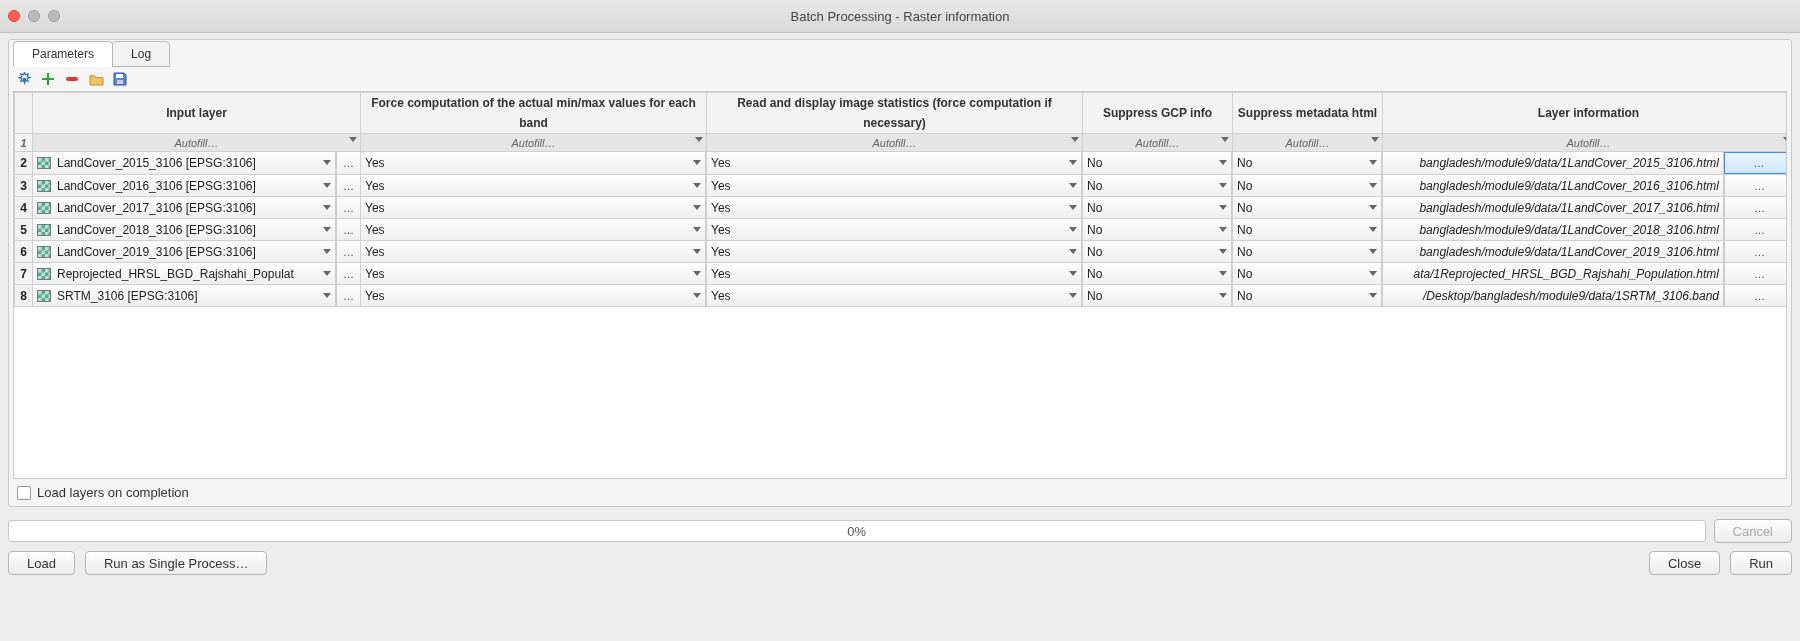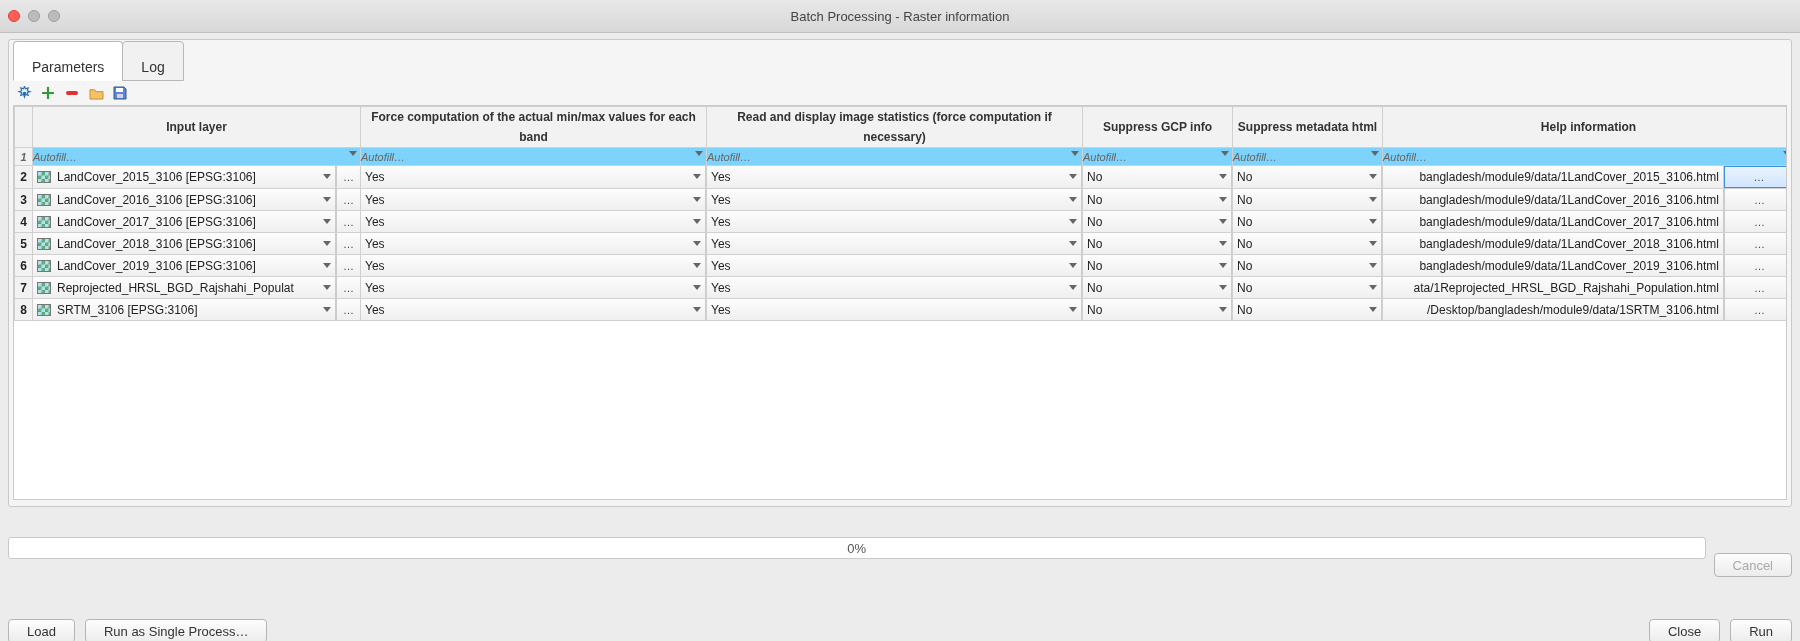--- a/index.html
+++ b/index.html
@@ -32,61 +32,61 @@
     background:#f5f5f5;
     border:1px solid #c9c9c9;
     border-radius:3px;
     padding:4px 4px 6px 4px;
     height: 468px;
     display:flex;
     flex-direction:column;
   }
   .tabs { display:flex; gap:0; margin-bottom:4px; margin-top:-4px;}
   .tab {
-    padding:17px 18px 5px 18px;
+    padding:5px 18px 5px 18px;
     background:#f1f1f1;
     border:1px solid #b8b8b8;
     border-top-left-radius:4px;
     border-top-right-radius:4px;
     margin-right:-1px;
-    font-size:14px;
+    font-size:12px;
     color:#333;
     position:relative;
     top:1px;
   }
   .tab.active { background:#fff; border-bottom:1px solid #fff; }
   .toolbar { display:flex; gap:6px; padding:1px 0 4px 2px; }
   .tbtn { width:18px; height:16px; display:flex; align-items:center; justify-content:center; }
   .table-wrap { flex:1; overflow:hidden; background:#fff; border:1px solid #c9c9c9; }
   table { border-collapse:collapse; width:100%; table-layout:fixed; }
   th, td { border:1px solid #d0d0d0; font-size:12px; height:22px; line-height:20px; }
   th { background:#f2f2f2; font-weight:600; color:#333; text-align:center; }
   .col-num { width:18px; }
   .col-input { width:328px; }
   .col-force { width:346px; }
   .col-read { width:376px; }
   .col-gcp { width:150px; }
   .col-meta { width:150px; }
   .col-layer { width:412px; }
-  .autofill-row td { background:#7dd3fc; font-style:italic; color:#666; height:18px; line-height:16px; font-size:11px; position:relative;}
+  .autofill-row td { background:#e5e5e5; font-style:italic; color:#666; text-align:center; height:18px; line-height:16px; font-size:11px; position:relative;}
   .autofill-row td .dd-arrow { position:absolute; right:3px; top:3px;}
   td.num { text-align:center; background:#f2f2f2; font-weight:600; }
   .cell-combo { display:flex; height:100%; }
   .combo-main {
     flex:1;
     display:flex;
     align-items:center;
     padding:0 4px;
     background:linear-gradient(#fdfdfd,#efefef);
     border-right:1px solid #ccc;
     position:relative;
     overflow:hidden;
     white-space:nowrap;
   }
-  .combo-main.layer { direction:rtl; text-align:center; }
+  .combo-main.layer { direction:rtl; text-align:center;font-style:italic; }
   .combo-main.layer span { direction:ltr; unicode-bidi:plaintext; }
   .mini-btn {
     width:24px;
     display:flex;
     align-items:center;
     justify-content:center;
     background:linear-gradient(#fdfdfd,#efefef);
     border-left:1px solid #ccc;
     font-size:11px;
     color:#444;
@@ -102,21 +102,21 @@
   .checkbox-row { padding:6px 4px 0 4px; display:flex; align-items:center; gap:6px; font-size:13px; color:#333;}
   .checkbox { width:14px; height:14px; border:1px solid #999; background:#fff; border-radius:2px;}
   .progress-row { margin:12px 8px 0 8px; display:flex; gap:8px; align-items:center; }
   .progress {
     flex:1; height:22px; border:1px solid #c9c9c9; background:#fff; border-radius:3px;
     display:flex; align-items:center; justify-content:center; color:#555; font-size:13px;
   }
   .btn {
     height:24px; padding:0 18px; background:linear-gradient(#fdfdfd,#ececec);
     border:1px solid #b5b5b5; border-radius:4px; font-size:13px; color:#333;
-    display:flex; align-items:center; justify-content:center;margin-top:34px;
+    display:flex; align-items:center; justify-content:center;
   }
   .btn.disabled { color:#aaa; }
   .bottom-row { margin:8px 8px 0 8px; display:flex; gap:10px; align-items:center; }
   .bottom-row .spacer { flex:1; }
   svg { display:block; }
 </style>
 </head>
 <body>
 
 <div class="titlebar">
@@ -179,21 +179,21 @@
           <col class="col-layer">
       </colgroup>
       <thead>
         <tr>
           <th></th>
           <th>Input layer</th>
           <th>Force computation of the actual min/max values for each band</th>
           <th>Read and display image statistics (force computation if necessary)</th>
           <th>Suppress GCP info</th>
           <th>Suppress metadata html</th>
-          <th>Help information</th>
+          <th>Layer information</th>
         </tr>
       </thead>
       <tbody id="tbody">
         <tr class="autofill-row">
           <td class="num">1</td>
           <td><span>Autofill…</span><div class="dd-arrow"></div></td>
           <td><span>Autofill…</span><div class="dd-arrow"></div></td>
           <td><span>Autofill…</span><div class="dd-arrow"></div></td>
           <td><span>Autofill…</span><div class="dd-arrow"></div></td>
           <td><span>Autofill…</span><div class="dd-arrow"></div></td>
@@ -557,30 +557,34 @@
               <div class="cell-combo">
                 <div class="combo-main">
                   <span>No</span>
                   <div class="dd-arrow" style="position:absolute;right:4px;top:8px"></div>
                 </div>
               </div>
             </td>
             <td>
               <div class="cell-combo">
                 <div class="combo-main layer">
-                  <span>/Desktop/bangladesh/module9/data/1SRTM_3106.html</span>
+                  <span>/Desktop/bangladesh/module9/data/1SRTM_3106.band</span>
                 </div>
                 <div class="mini-btn " style="width:70px">…</div>
               </div>
             </td>
           </tr>
         </tbody>
     </table>
   </div>
 
+  <div class="checkbox-row">
+    <div class="checkbox"></div>
+    <span>Load layers on completion</span>
+  </div>
 </div>
 
 <div class="progress-row">
   <div class="progress">
     <span>0%</span>
   </div>
   <div class="btn disabled">Cancel</div>
 </div>
 
 <div class="bottom-row">

